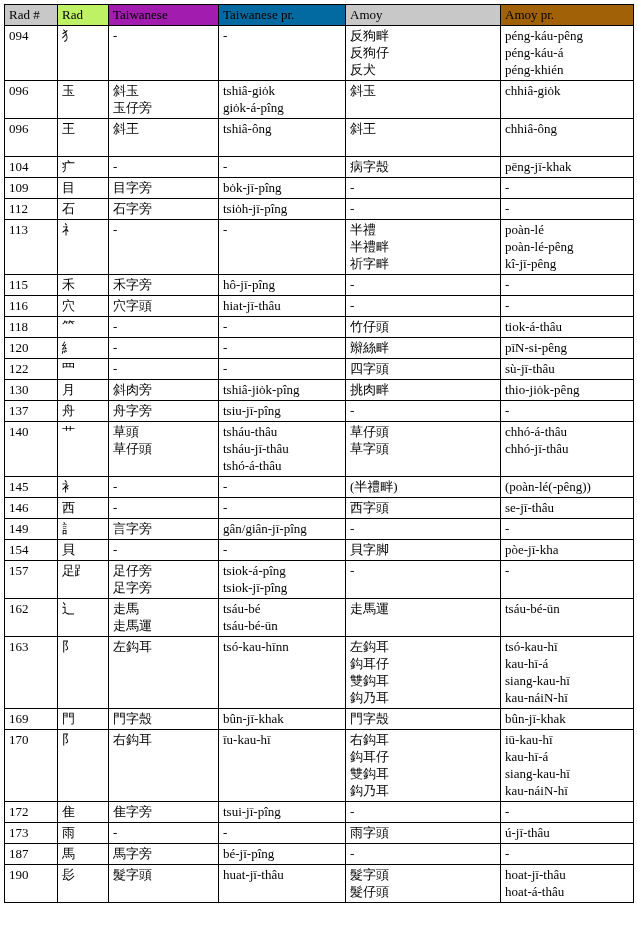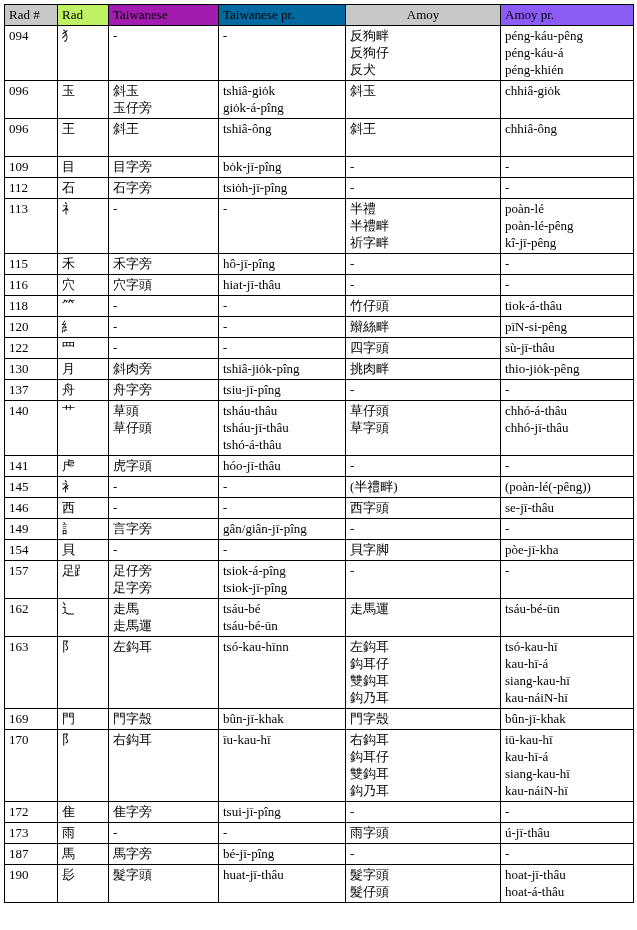--- a/index.html
+++ b/index.html
@@ -61,22 +61,22 @@
       <col class="c-twpr">
       <col class="c-amoy">
       <col class="c-amoypr">
     </colgroup>
     <thead>
       <tr>
         <th style="background: rgb(200, 200, 200);">Rad #</th>
         <th style="background: #bef264;">Rad</th>
         <th style="background: #a21caf;">Taiwanese</th>
         <th style="background: #0369a1;">Taiwanese pr.</th>
-        <th style="background: rgb(200, 200, 200); text-align: center;">Amoy</th>
-        <th style="background: #8b5cf6;">Amoy pr.</th>
+        <th style="background: rgb(200, 200, 200);">Amoy</th>
+        <th style="background: #a16207;">Amoy pr.</th>
       </tr>
     </thead>
     <tbody>
 
     <tr>
           <td>
             <div class="line">094</div>
           </td>
           <td>
             <div class="line">犭</div>
@@ -136,20 +136,40 @@
           </td>
           <td>
             <div class="line">斜王</div>
           </td>
           <td>
             <div class="line">chhiâ-ông</div>
           </td>
         </tr>
         <tr>
           <td>
+            <div class="line">104</div>
+          </td>
+          <td>
+            <div class="line">疒</div>
+          </td>
+          <td>
+            <div class="line">-</div>
+          </td>
+          <td>
+            <div class="line">-</div>
+          </td>
+          <td>
+            <div class="line">病字殼</div>
+          </td>
+          <td>
+            <div class="line">pēng-jī-khak</div>
+          </td>
+        </tr>
+        <tr>
+          <td>
             <div class="line">109</div>
           </td>
           <td>
             <div class="line">目</div>
           </td>
           <td>
             <div class="line">目字旁</div>
           </td>
           <td>
             <div class="line">bȯk-jī-pîng</div>
@@ -361,40 +381,20 @@
             <div class="line">tsháu-jī-thâu</div>
             <div class="line">tshó-á-thâu</div>
           </td>
           <td>
             <div class="line">草仔頭</div>
             <div class="line">草字頭</div>
           </td>
           <td>
             <div class="line">chhó-á-thâu</div>
             <div class="line">chhó-jī-thâu</div>
-          </td>
-        </tr>
-        <tr>
-          <td>
-            <div class="line">141</div>
-          </td>
-          <td>
-            <div class="line">虍</div>
-          </td>
-          <td>
-            <div class="line">虎字頭</div>
-          </td>
-          <td>
-            <div class="line">hóo-jī-thâu</div>
-          </td>
-          <td>
-            <div class="line">-</div>
-          </td>
-          <td>
-            <div class="line">-</div>
           </td>
         </tr>
         <tr>
           <td>
             <div class="line">145</div>
           </td>
           <td>
             <div class="line">衤</div>
           </td>
           <td>

